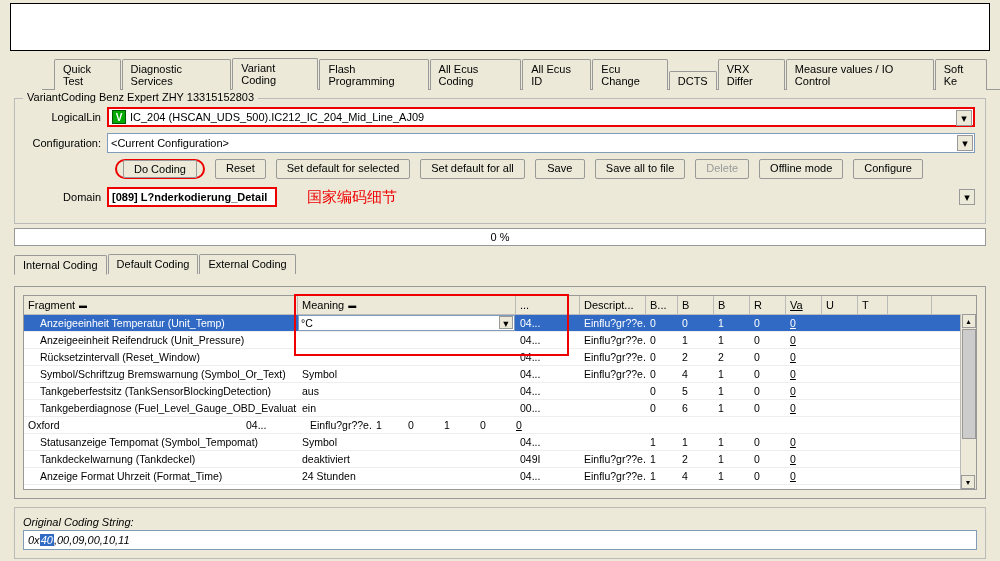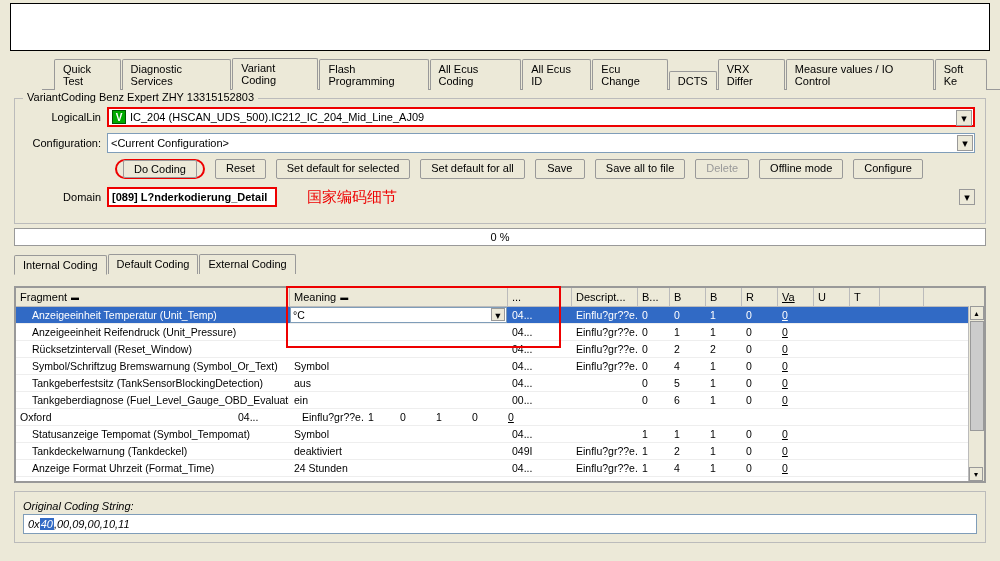--- a/index.html
+++ b/index.html
@@ -145,20 +145,21 @@
   border-bottom: none;
   background: #ece9d8;
   border-radius: 2px 2px 0 0;
   margin-right: 1px;
 }
 .inner-tab.active { position: relative; top: 1px; border-bottom: 1px solid #ece9d8; }
 .inner-panel {
   margin: 0 14px;
   border: 1px solid #999;
   background: #ece9d8;
+  padding: 8px;
 }
 .table-wrap {
   border: 1px solid #999;
   background: #fff;
   position: relative;
 }
 .thead {
   display: flex;
   background: #ece9d8;
   border-bottom: 1px solid #bbb;

